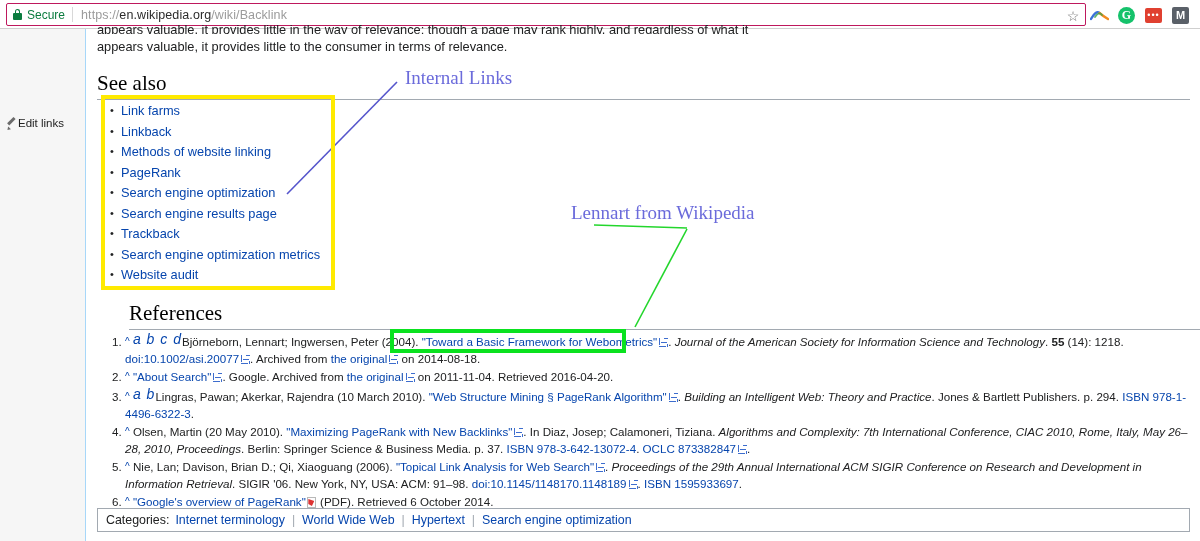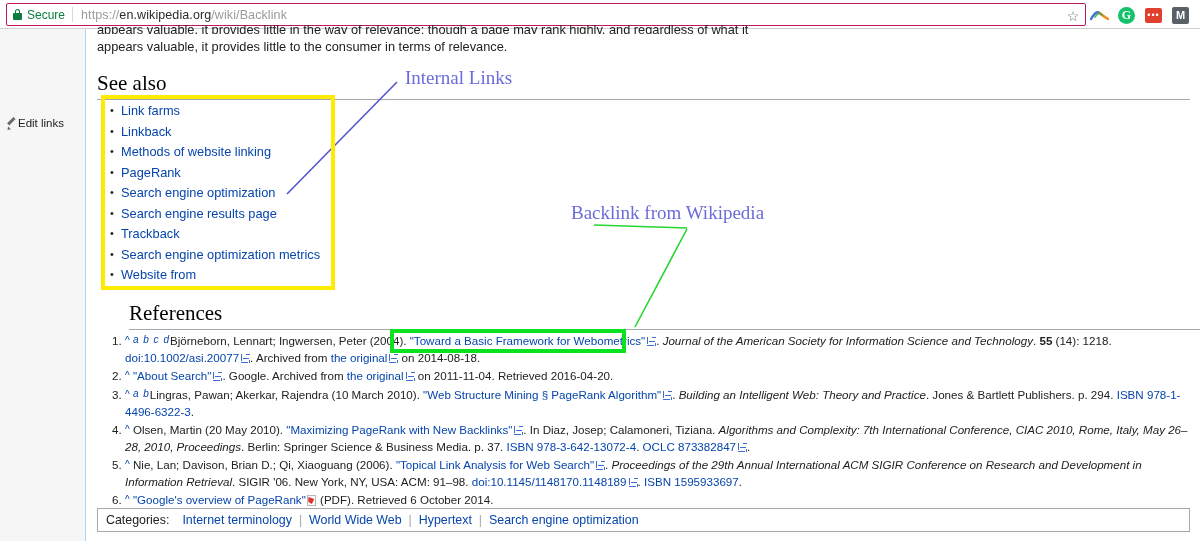--- a/index.html
+++ b/index.html
@@ -195,21 +195,21 @@
     background:
       linear-gradient(#36c, #36c) no-repeat 0 100% / 7px 1px,
       linear-gradient(#36c, #36c) no-repeat 0 0 / 1px 7px,
       linear-gradient(#36c, #36c) no-repeat 100% 100% / 1px 3px,
       linear-gradient(#36c, #36c) no-repeat 100% 0 / 4px 1px,
       linear-gradient(#36c, #36c) no-repeat 2px 4px / 6px 1px;
     transform: none;
     opacity: .95;
   }
   .caret { font-size: 10px; vertical-align: 1px; }
-  .abcd { font-style: italic; font-size: 10px; color: #0645ad; vertical-align: 2px; letter-spacing: 1px; }
+  .abcd { font-style: italic; font-size: 14px; color: #0645ad; vertical-align: 2px; letter-spacing: 1px; }
   .it { font-style: italic; }
   .bold { font-weight: bold; }
   .pdf-icon {
     display: inline-block; width: 9px; height: 11px;
     vertical-align: -2px; margin: 0 1px;
     background: #fff; position: relative;
   }
   .pdf-icon::before {
     content: ""; position: absolute; inset: 0;
     border: 1px solid #b8b8b8; background: #fdfdfd;
@@ -224,21 +224,21 @@
   
   #catbox {
     position: absolute; left: 10px; top: 479px;
     width: 1093px; height: 24px;
     border: 1px solid #a2a9b1;
     background: #fff;
     display: flex; align-items: center;
     padding-left: 8px;
     font-size: 12.4px; color: #202122;
   }
-  #catbox .catlabel { margin-right: 13px; }
+  #catbox .catlabel { margin-right: 6px; }
   #catbox .catlink { color: #0645ad; }
   #catbox .catsep { color: #a2a9b1; margin: 0 7px; }
 </style>
 </head>
 <body>
 
 <div id="browser-bar">
   <div id="omnibox">
     <span class="lock-icon">
         <span class="shackle"></span>
@@ -285,21 +285,21 @@
 
     <ul class="seealso">
       <li><span>Link farms</span></li>
       <li><span>Linkback</span></li>
       <li><span>Methods of website linking</span></li>
       <li><span>PageRank</span></li>
       <li><span>Search engine optimization</span></li>
       <li><span>Search engine results page</span></li>
       <li><span>Trackback</span></li>
       <li><span>Search engine optimization metrics</span></li>
-      <li><span>Website from</span></li>
+      <li><span>Website audit</span></li>
     </ul>
 
     <h2 class="wiki" id="h-references">References</h2>
 
     <ol class="refs">
       <li><span class="caret rlink">^</span> <span class="abcd">a b c d</span><span>Björneborn, Lennart; Ingwersen, Peter (2004). </span><span class="rlink rlink-ext">"Toward a Basic Framework for Webometrics"</span>. <span class="it">Journal of the American Society for Information Science and Technology</span>. <span class="bold">55</span><span> (14): 1218. </span><span class="rlink rlink-ext">doi:10.1002/asi.20077</span><span>. Archived from </span><span class="rlink rlink-ext">the original</span><span> on 2014-08-18.</span></li>
 
       <li><span class="caret rlink">^</span> <span class="rlink rlink-ext">"About Search"</span><span>. Google. Archived from </span><span class="rlink rlink-ext">the original</span><span> on 2011-11-04. Retrieved 2016-04-20.</span></li>
 
       <li><span class="caret rlink">^</span> <span class="abcd">a b</span><span>Lingras, Pawan; Akerkar, Rajendra (10 March 2010). </span><span class="rlink rlink-ext">"Web Structure Mining § PageRank Algorithm"</span>. <span class="it">Building an Intelligent Web: Theory and Practice</span><span>. Jones &amp; Bartlett Publishers. p. 294. </span><span class="rlink">ISBN</span> <span class="rlink">978-1-4496-6322-3</span><span>.</span></li>
@@ -327,16 +327,16 @@
       <line x1="507" y1="196" x2="600" y2="199" stroke="#23d62c" stroke-width="1.6" transform="rotate(0)"></line>
     </svg>
     <svg id="annot-svg2" class="annot" style="left:0;top:0;width:1113px;height:512px;">
       <line x1="548" y1="298" x2="600" y2="200" stroke="#23d62c" stroke-width="1.6"></line>
     </svg>
 
     <div id="yellow-box"></div>
     <div id="green-box"></div>
 
     <div class="annot" id="annot-internal">Internal Links</div>
-    <div class="annot" id="annot-backlink">Backlink from Wikipedia</div>
+    <div class="annot" id="annot-backlink">Lennart from Wikipedia</div>
 
   </div>
 </div>
 
 </body></html>

